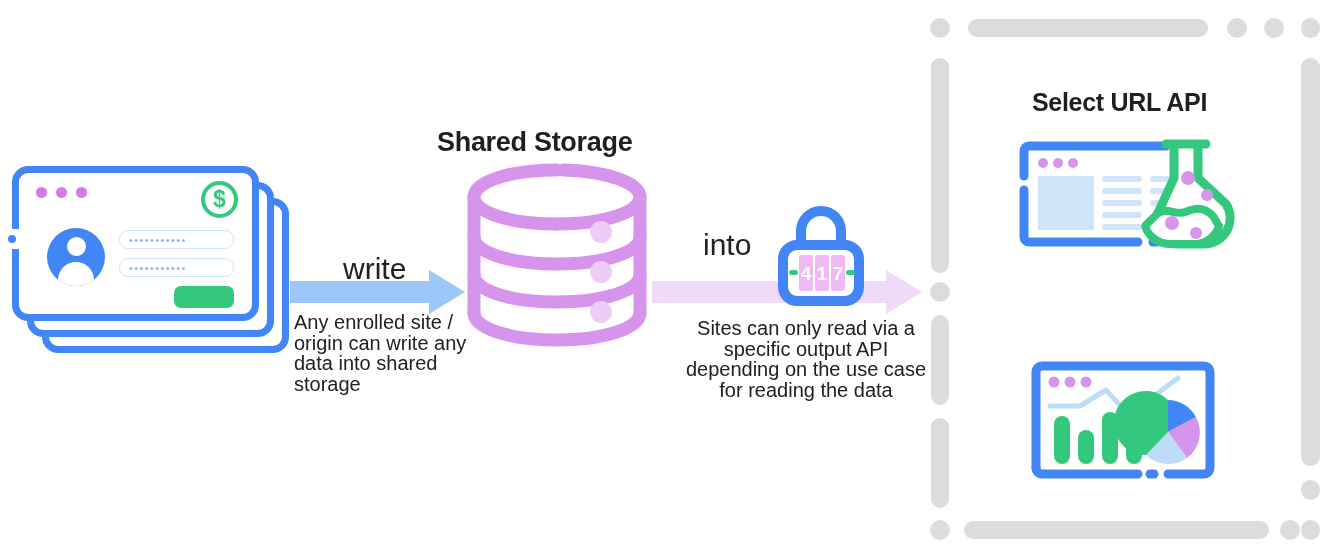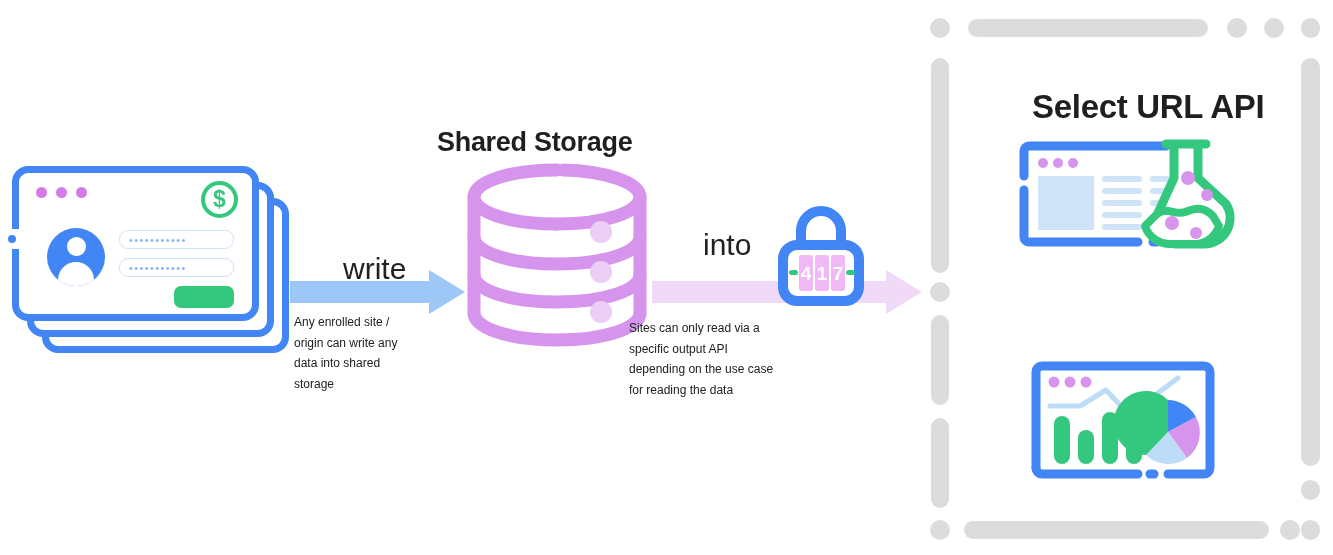--- a/index.html
+++ b/index.html
@@ -19,21 +19,21 @@
     color:#1f1f1f;
     letter-spacing:-0.3px;
     white-space:nowrap;
   }
   .label-lg{
     font-size:30px;
     color:#202124;
     white-space:nowrap;
   }
   .body-sm{
-    font-size:12px;
+    font-size:20px;
     line-height:20.5px;
     color:#202124;
     white-space:pre-line;
   }
 
   
   #window-stack{left:12px;top:166px;width:290px;height:195px;}
   .win-shadow{
     position:absolute;
     border:7px solid #4285f4;
@@ -98,27 +98,27 @@
   #write-desc{left:294px;top:312px;width:175px;}
 
   
   #shared-storage-title{left:437px;top:127px;font-size:27px;}
   #cylinder{left:466px;top:162px;}
 
   
   #read-label{left:703px;top:228px;}
   .arrow-read{position:absolute;left:652px;top:270px;}
   #lock{left:777px;top:205px;}
-  #read-desc{left:629px;top:318px;width:250px;}
+  #read-desc{left:681px;top:318px;width:250px;text-align:center;}
 
   
   #api-panel{left:924px;top:10px;width:396px;height:534px;}
   .seg{position:absolute;background:#dcdcdc;border-radius:999px;}
 
-  #select-url-title{left:1032px;top:88px;font-size:33px;text-align:center;}
+  #select-url-title{left:1032px;top:88px;font-size:25px;text-align:center;}
   #private-agg-title{left:969px;top:301px;font-size:25px;}
 
   #select-url-icon{left:1016px;top:138px;}
   #private-agg-icon{left:1028px;top:358px;}
 
   svg{display:block;overflow:visible;}
 </style>
 </head>
 <body>
 

